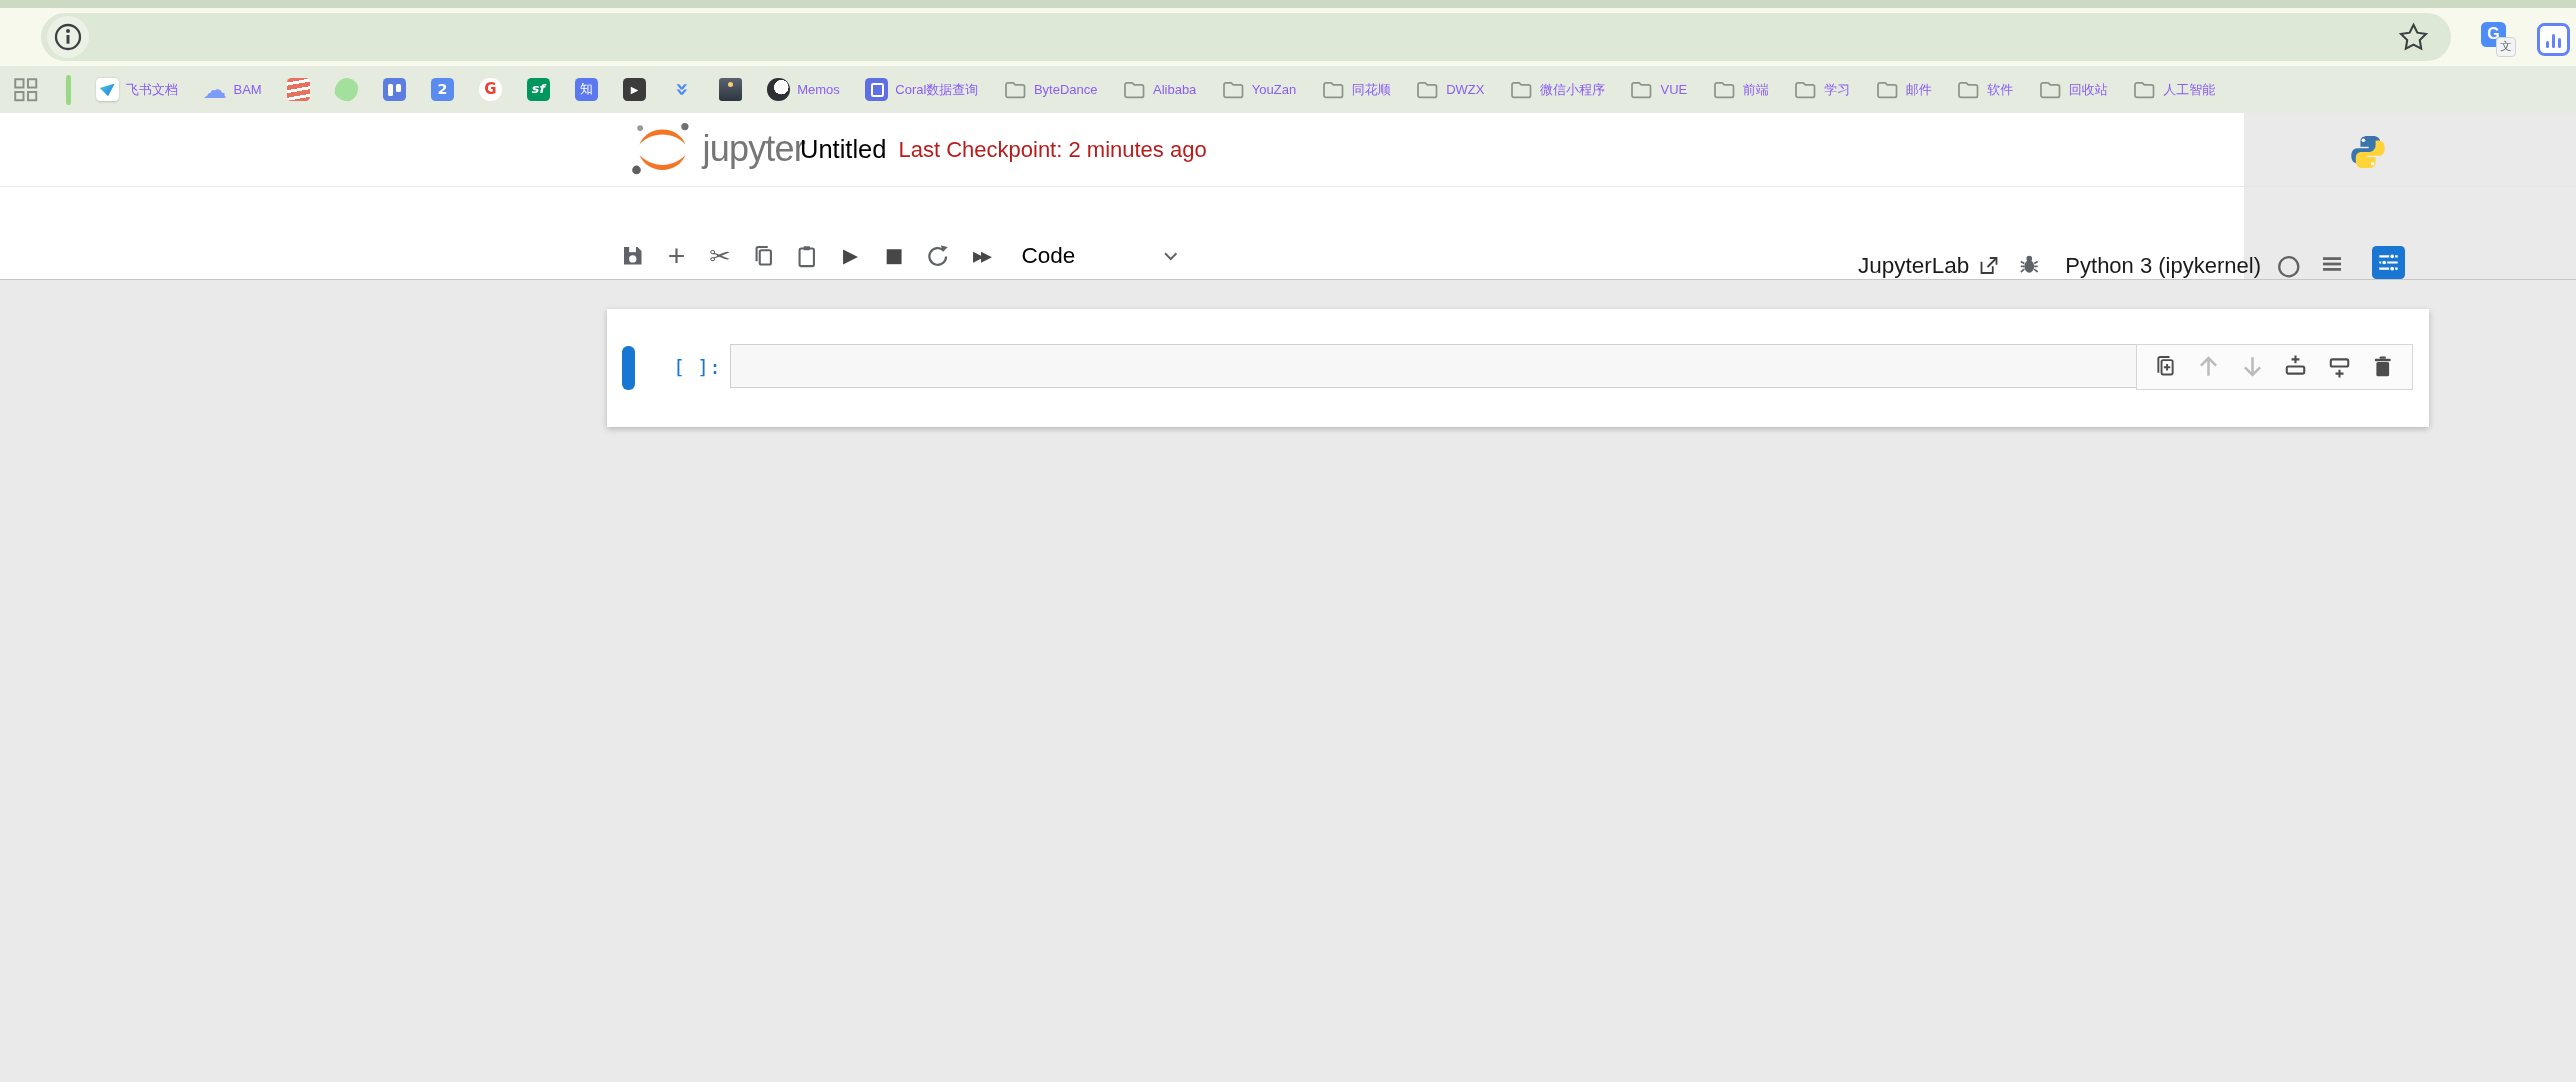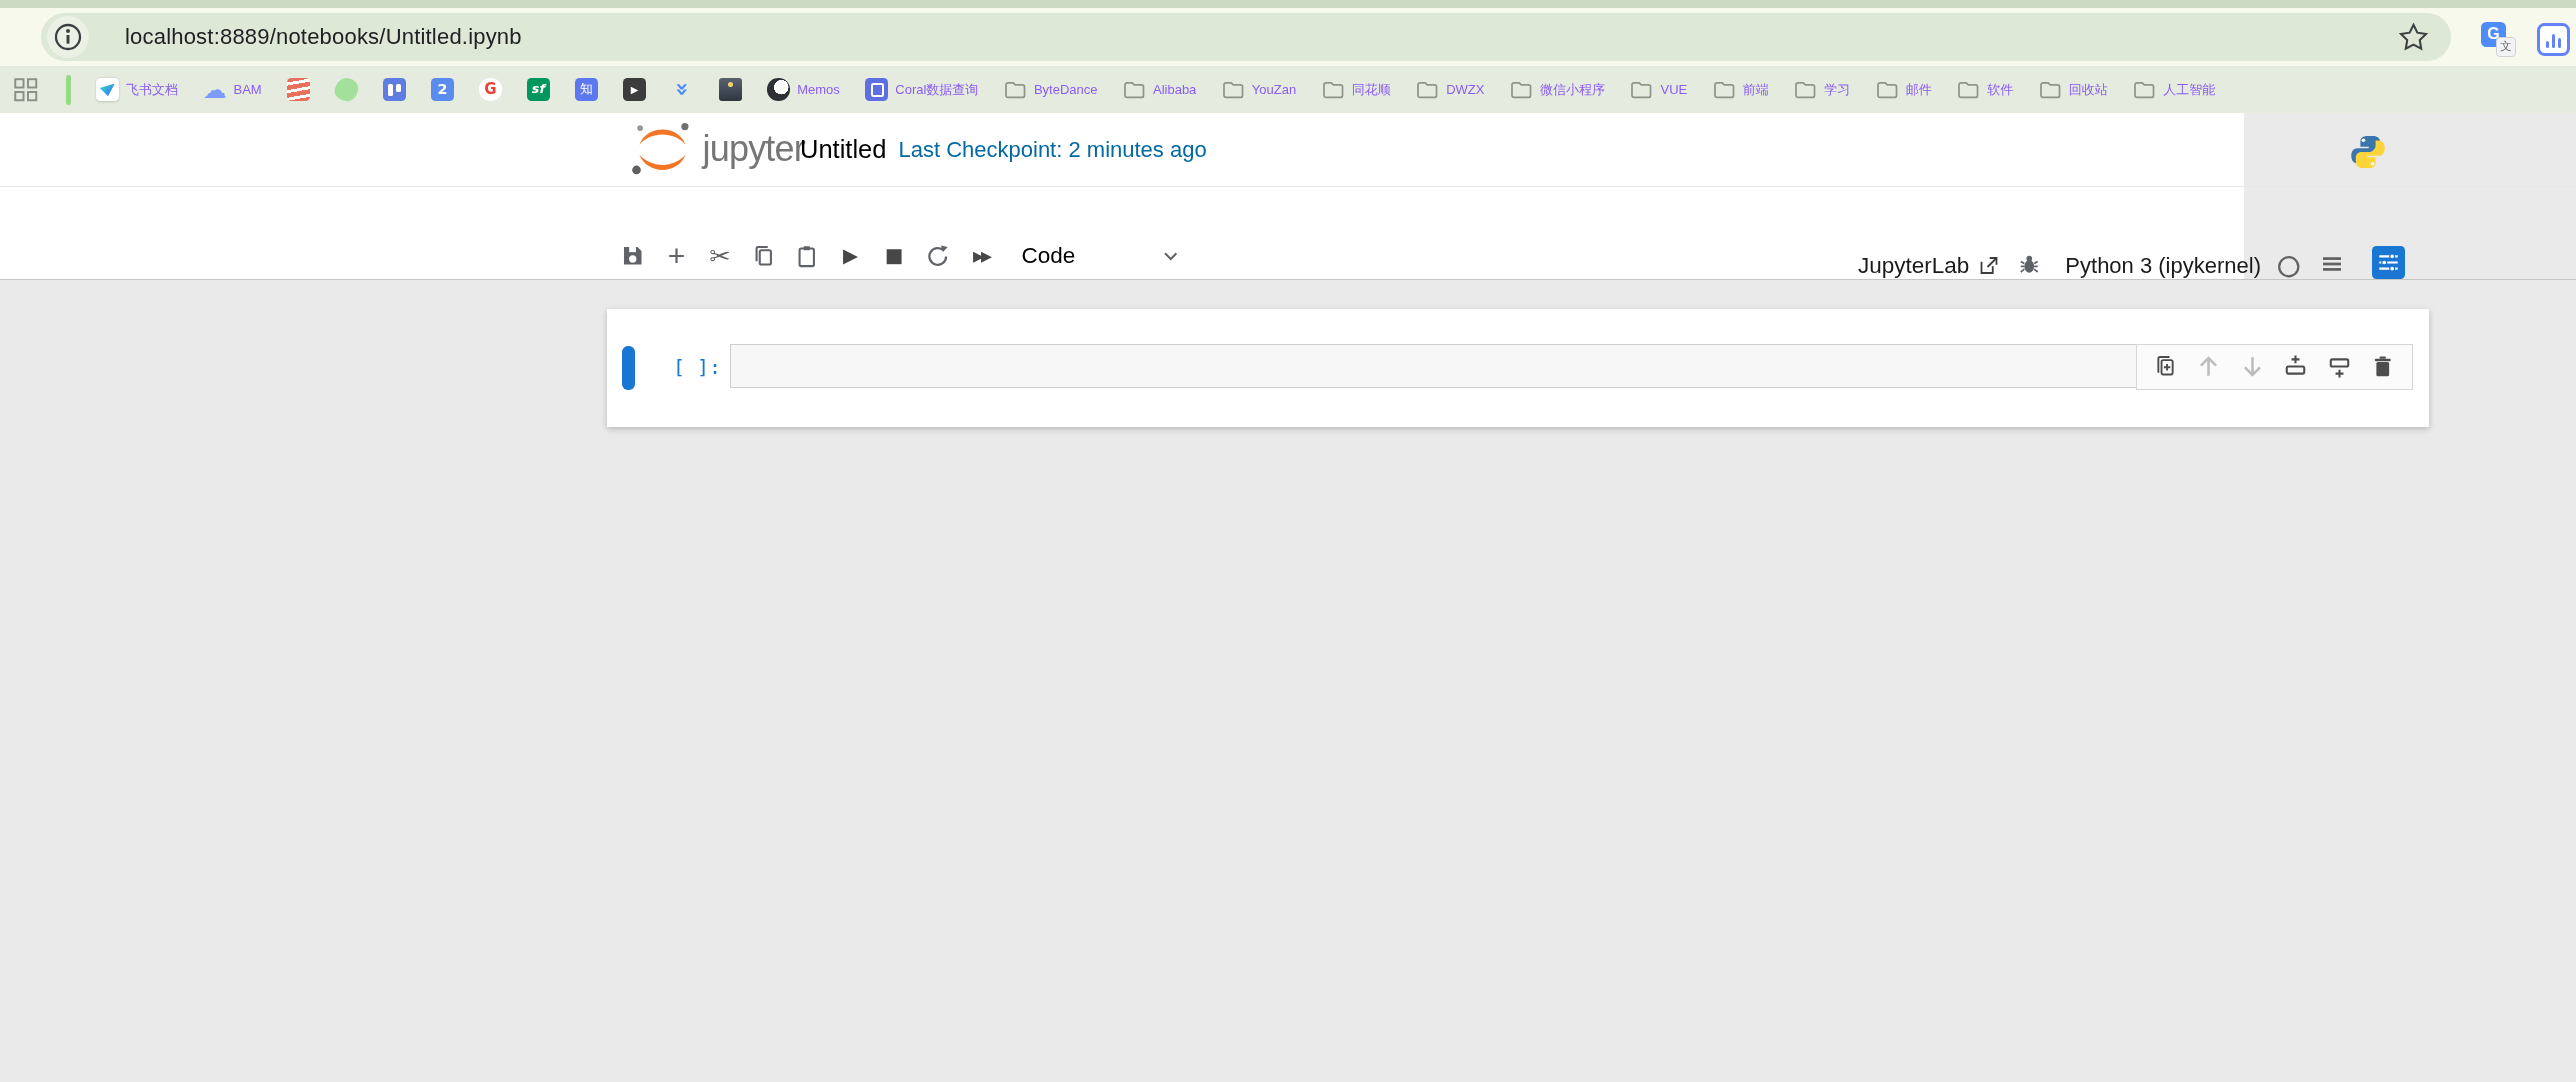--- a/index.html
+++ b/index.html
@@ -63,21 +63,21 @@
   .bm-icon[data-icon="coral"]{background:#5e6fe3;}
   .bm-icon[data-icon="coral"]::after{content:"";position:absolute;left:6px;top:4.5px;width:8.3px;height:10.5px;border:2.3px solid #fff;border-radius:2.3px;}
 
   
   .nb-page{position:absolute;left:0;top:113px;width:2244px;height:969px;background:#fff;}
   .nb-header{position:absolute;left:0;top:0;width:2576px;height:73px;border-bottom:0.8px solid #e7e7e7;}
   .logo-block{position:absolute;left:630px;top:8.3px;display:flex;align-items:center;gap:7.5px;}
   .logo-text{font-size:36px;color:#767677;letter-spacing:-0.8px;}
   .title-block{position:absolute;left:800px;top:0;height:73px;display:flex;align-items:center;gap:12px;}
   .nb-title{font-size:25.5px;color:#000;}
-  .nb-checkpoint{font-size:22px;color:#0369a1;}
+  .nb-checkpoint{font-size:22px;color:#b91c1c;}
   .python-logo{position:absolute;left:2349px;top:19.5px;}
 
   .nb-menu{position:absolute;left:0;top:74px;width:2576px;height:45px;border-bottom:0.8px solid #dadada;}
   .menu-items{position:absolute;left:631px;top:0;height:45px;display:flex;align-items:center;gap:33px;}
   .menu-item{font-size:22px;color:#121212;}
   .trusted-badge{position:absolute;right:168px;top:5.3px;height:33px;padding:0 10.5px;border:1.5px solid #c9c9c9;border-radius:3.8px;background:#fff;font-size:19.5px;color:#111;display:flex;align-items:center;}
 
   .nb-toolbar{position:absolute;left:0;top:119px;width:2576px;height:47px;border-bottom:0.8px solid #c6c6c6;box-shadow:0 1.5px 2.3px rgba(0,0,0,.06);}
   .tb-left{position:absolute;left:618px;top:0;height:47px;display:flex;align-items:center;gap:13.5px;}
   .tb-btn{width:30px;height:30px;display:flex;align-items:center;justify-content:center;color:#5f6368;}
@@ -108,21 +108,20 @@
 
 <div class="omnibox-row">
   <div class="omnibox">
     <span class="info-halo">
       <svg width="32" height="32" viewBox="0 0 48 48">
         <circle cx="24" cy="24" r="18" fill="none" stroke="#3c4043" stroke-width="3.4"></circle>
         <rect x="21.8" y="21" width="4.4" height="13" fill="#3c4043"></rect>
         <circle cx="24" cy="15" r="3" fill="#3c4043"></circle>
       </svg>
     </span>
-    <span class="url-text">localhost:8889/notebooks/Untitled.ipynb</span>
     <button class="star-btn">
       <svg width="33" height="33" viewBox="0 0 48 48">
         <path d="M24 7l5.6 11.4 12.6 1.8-9.1 8.9 2.1 12.5L24 35.7l-11.2 5.9 2.1-12.5-9.1-8.9 12.6-1.8z" fill="none" stroke="#3c4043" stroke-width="3"></path>
       </svg>
     </button>
   </div>
   <div class="ext-area">
     <button class="ext-translate">
       <span class="t-g">G</span>
       <span class="t-wen">文</span>

